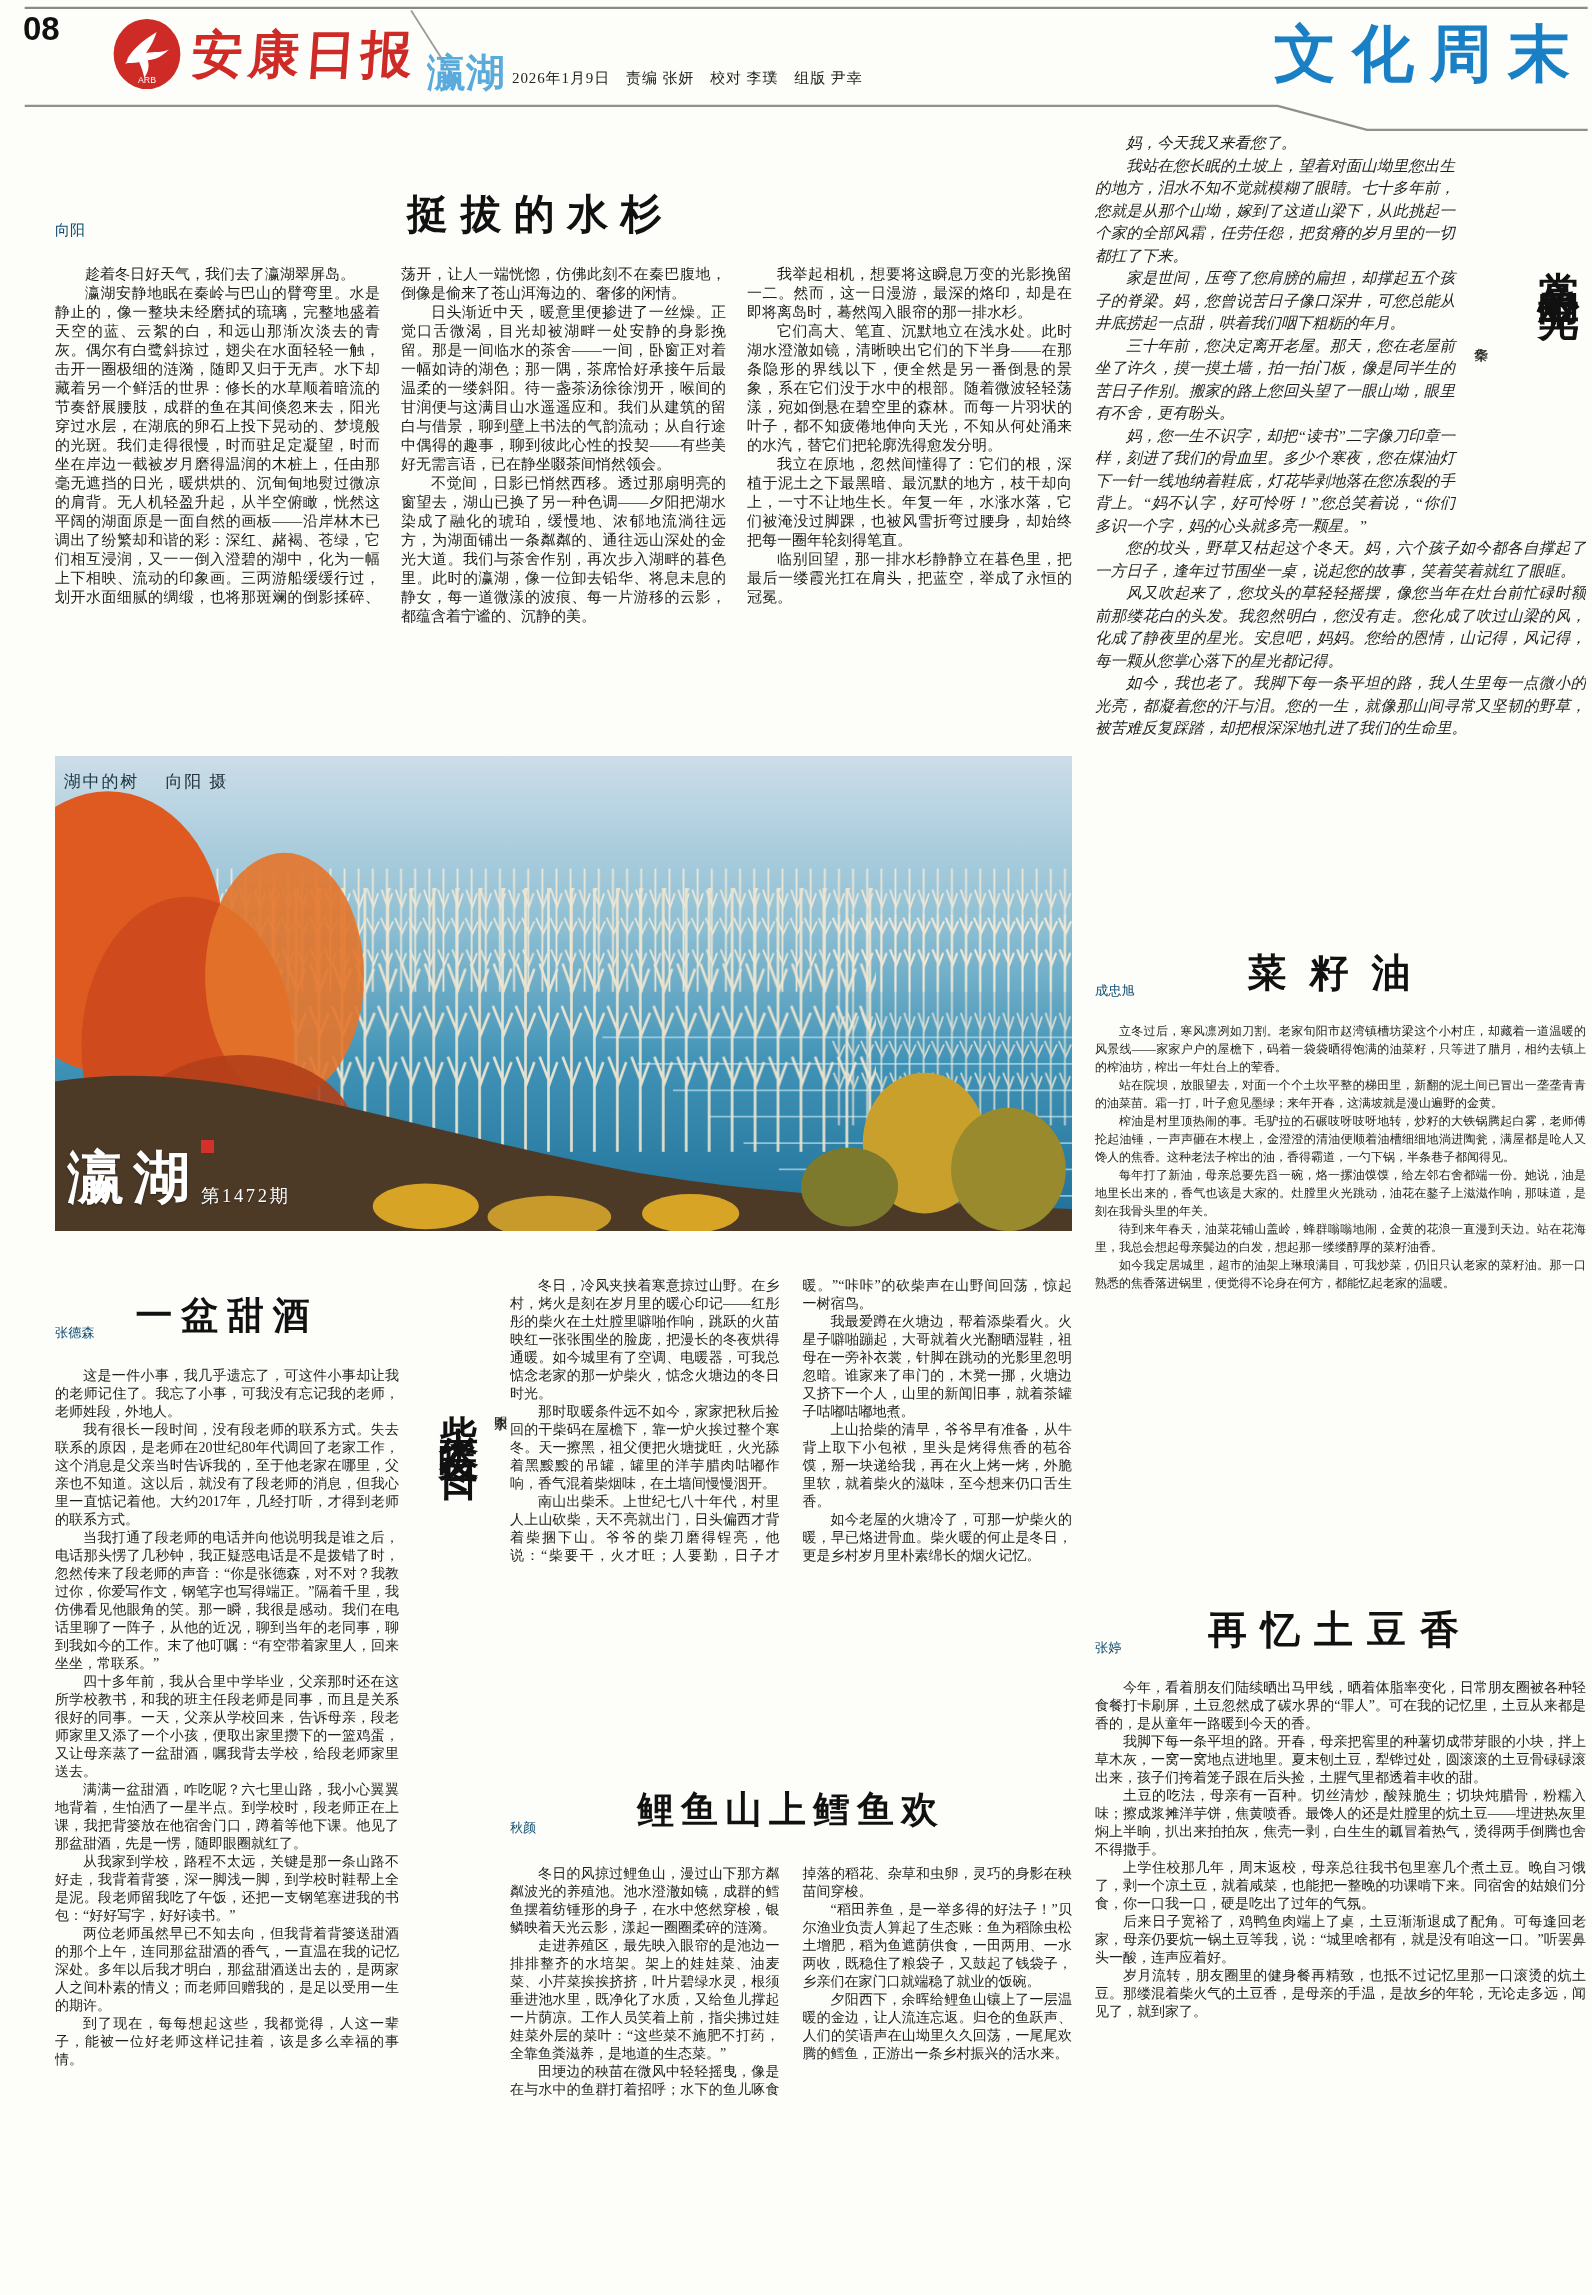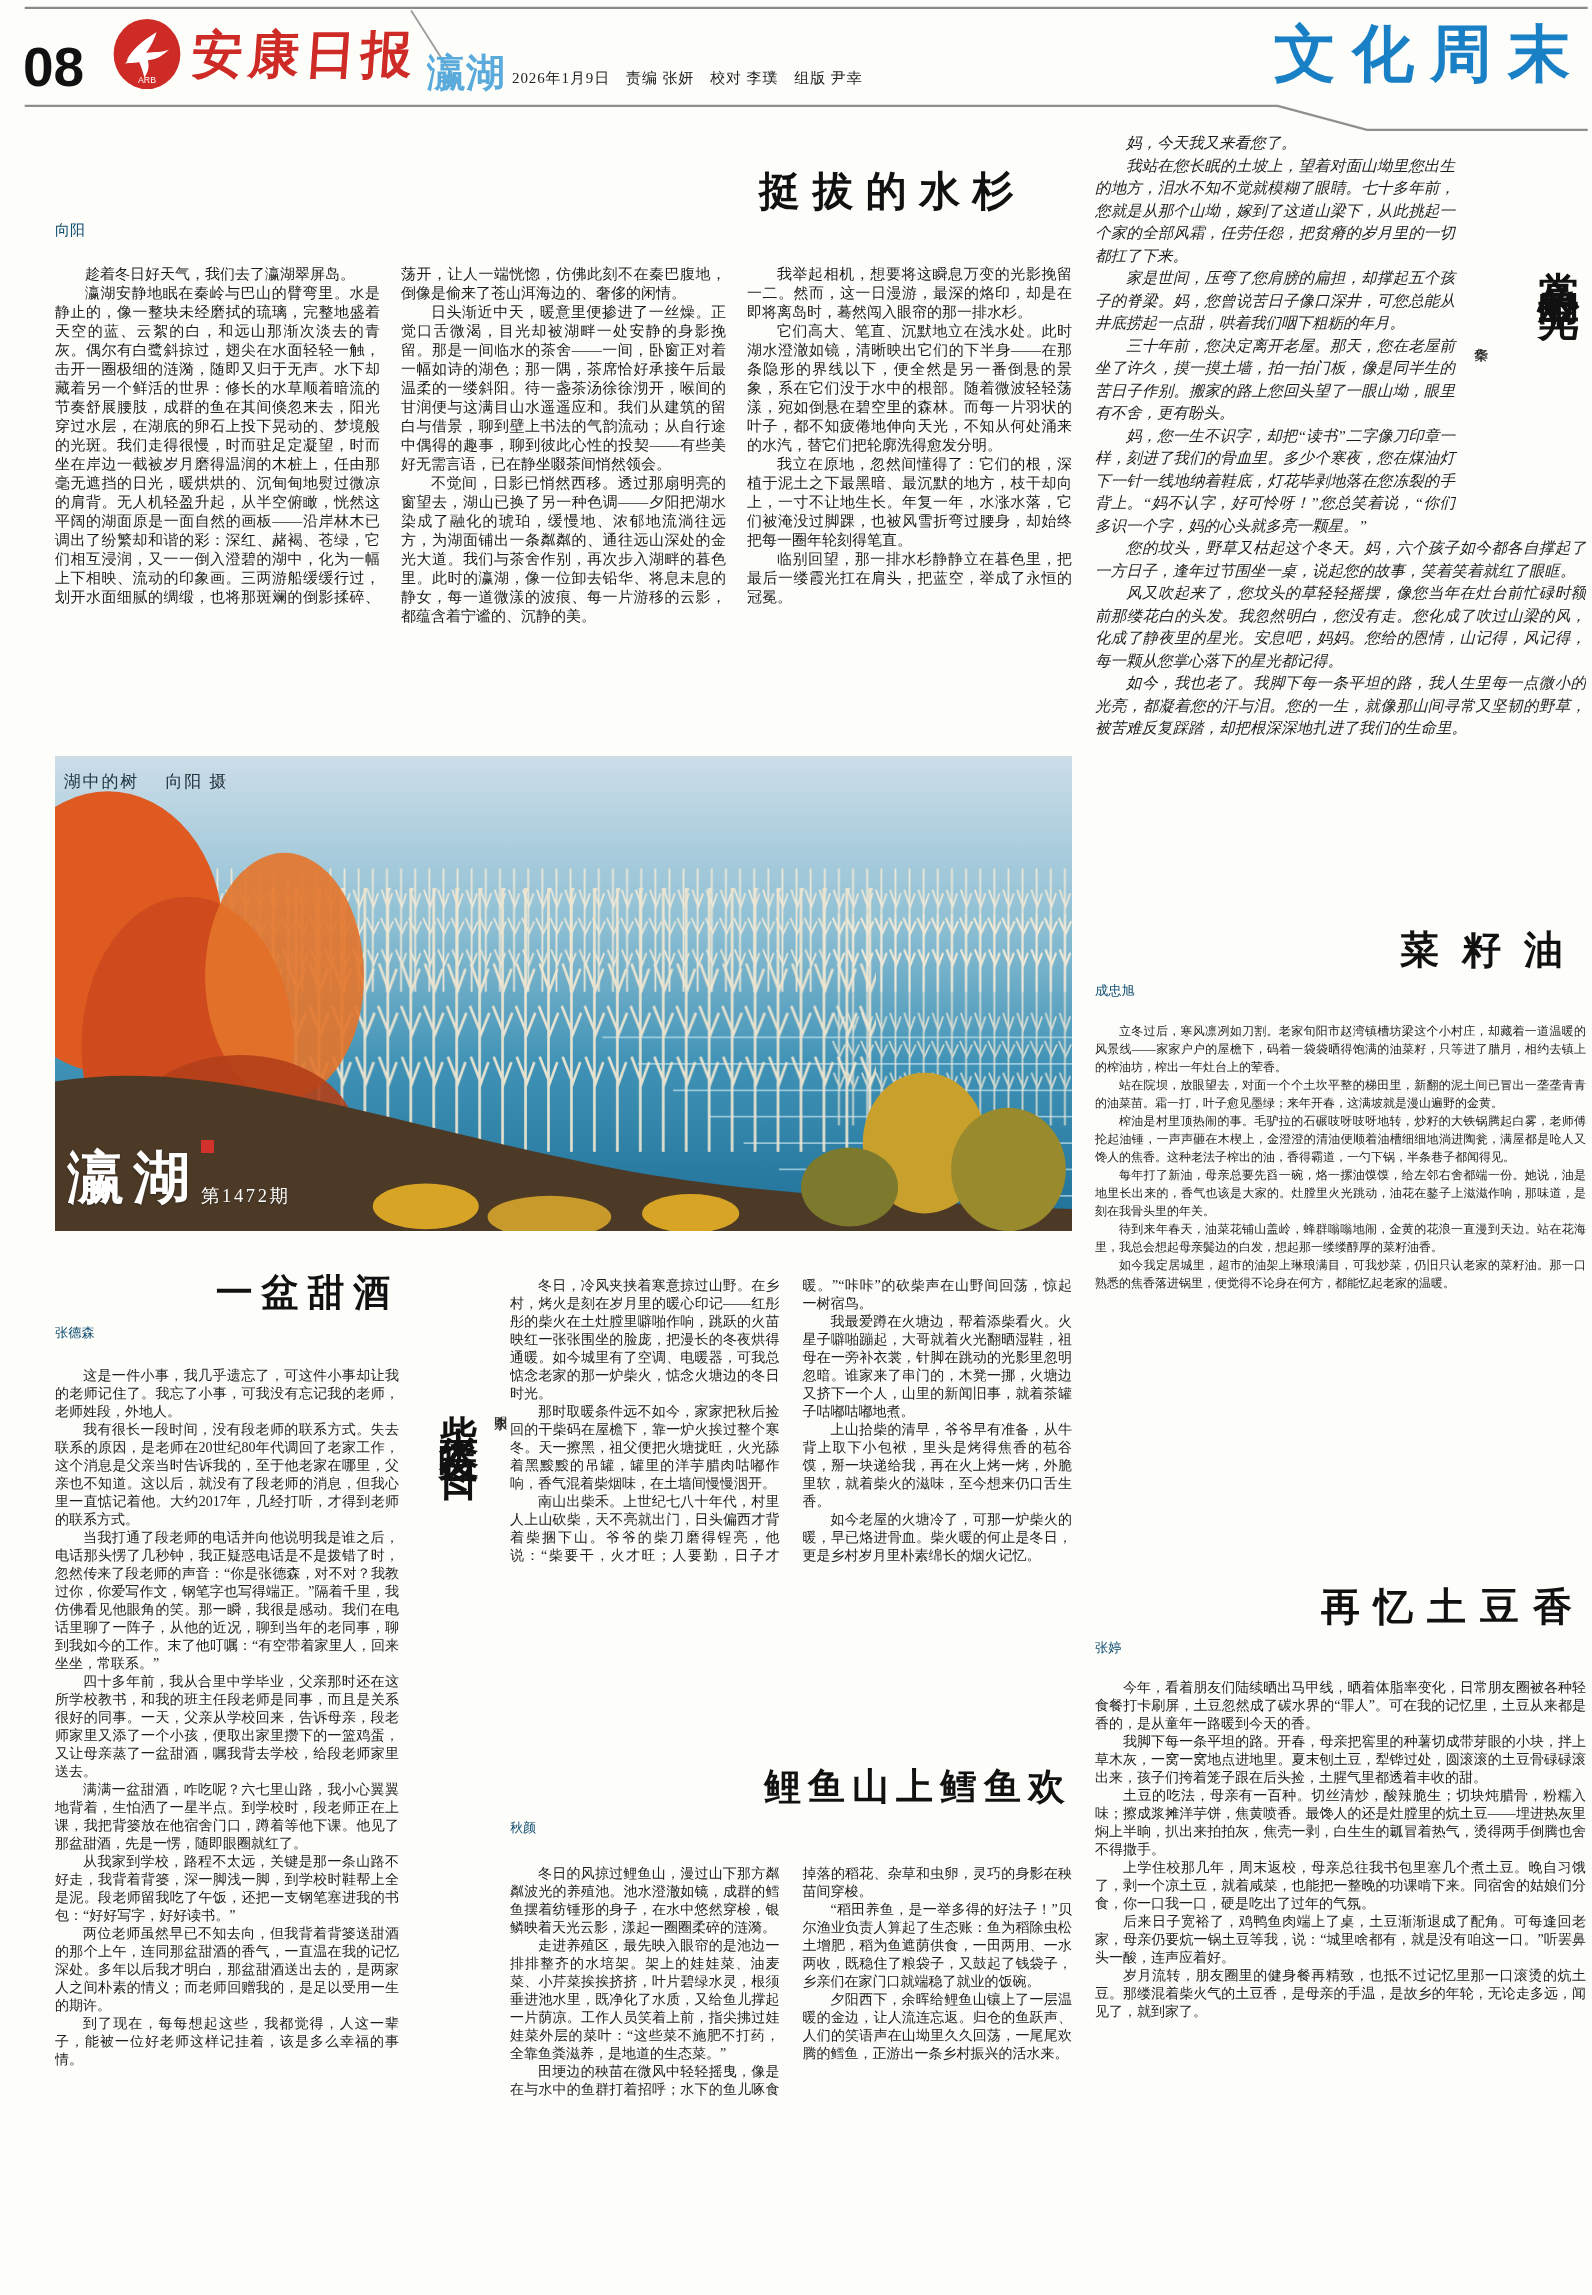--- a/index.html
+++ b/index.html
@@ -1,29 +1,29 @@
 <!DOCTYPE html>
 <html style="font-size:14px"><head>
 <meta charset="utf-8">
 <style>
   html,body{margin:0;padding:0;background:#e8e8e4;}
   #page{position:relative;width:1593px;height:2295px;margin:0 auto;background:#fdfdfa;
         font-family:"Liberation Serif","DejaVu Serif",serif;color:#1c1c1c;overflow:hidden;}
   .abs{position:absolute;}
   
-  #page-num{left:23px;top:35px;font-size:55px;font-weight:bold;font-family:"Liberation Sans","DejaVu Sans",sans-serif;color:#111;}
+  #page-num{left:23px;top:10px;font-size:33px;font-weight:bold;font-family:"Liberation Sans","DejaVu Sans",sans-serif;color:#111;}
   #masthead-logo{left:111px;top:17.7px;}
   #masthead-name{left:192px;top:21px;font-size:51px;font-weight:bold;color:#ce2a26;letter-spacing:5.3px;transform:skewX(-4deg);}
   #diag-line{left:402px;top:7px;width:71px;height:88px;}
   #section-badge{left:427px;top:46px;font-size:39px;font-weight:bold;color:#5aabdc;font-family:"Liberation Sans","DejaVu Sans",sans-serif;}
   #date-line{left:512px;top:69px;font-size:15px;color:#222;letter-spacing:0.9px;}
   #weekend-title{right:7px;top:12.4px;font-size:62px;font-weight:bold;color:#1a80c6;letter-spacing:16px;text-align:right;}
   #top-rule,#header-rule{pointer-events:none;}
   
-  .h-title{font-weight:bold;text-align:right;color:#111;}
+  .h-title{font-weight:bold;text-align:center;color:#111;margin-top:23px;}
   .byline{text-align:left;font-size:15px;color:#0c4a6e;}
   .body-text{font-size:15px;line-height:19px;text-align:justify;color:#1d1d1d;}
   .body-text p{margin:0;text-indent:2em;}
   .heiti{font-family:"Liberation Sans","DejaVu Sans",sans-serif;}
   .kai{font-style:italic;}
   
   #a1-title{left:55px;top:164px;width:971px;font-size:41px;letter-spacing:12.4px;}
   #a1-author{left:55px;top:221px;width:971px;}
   #a1-body{left:55px;top:265px;width:1017px;height:484px;column-count:3;column-gap:21px;overflow:hidden;}
   

